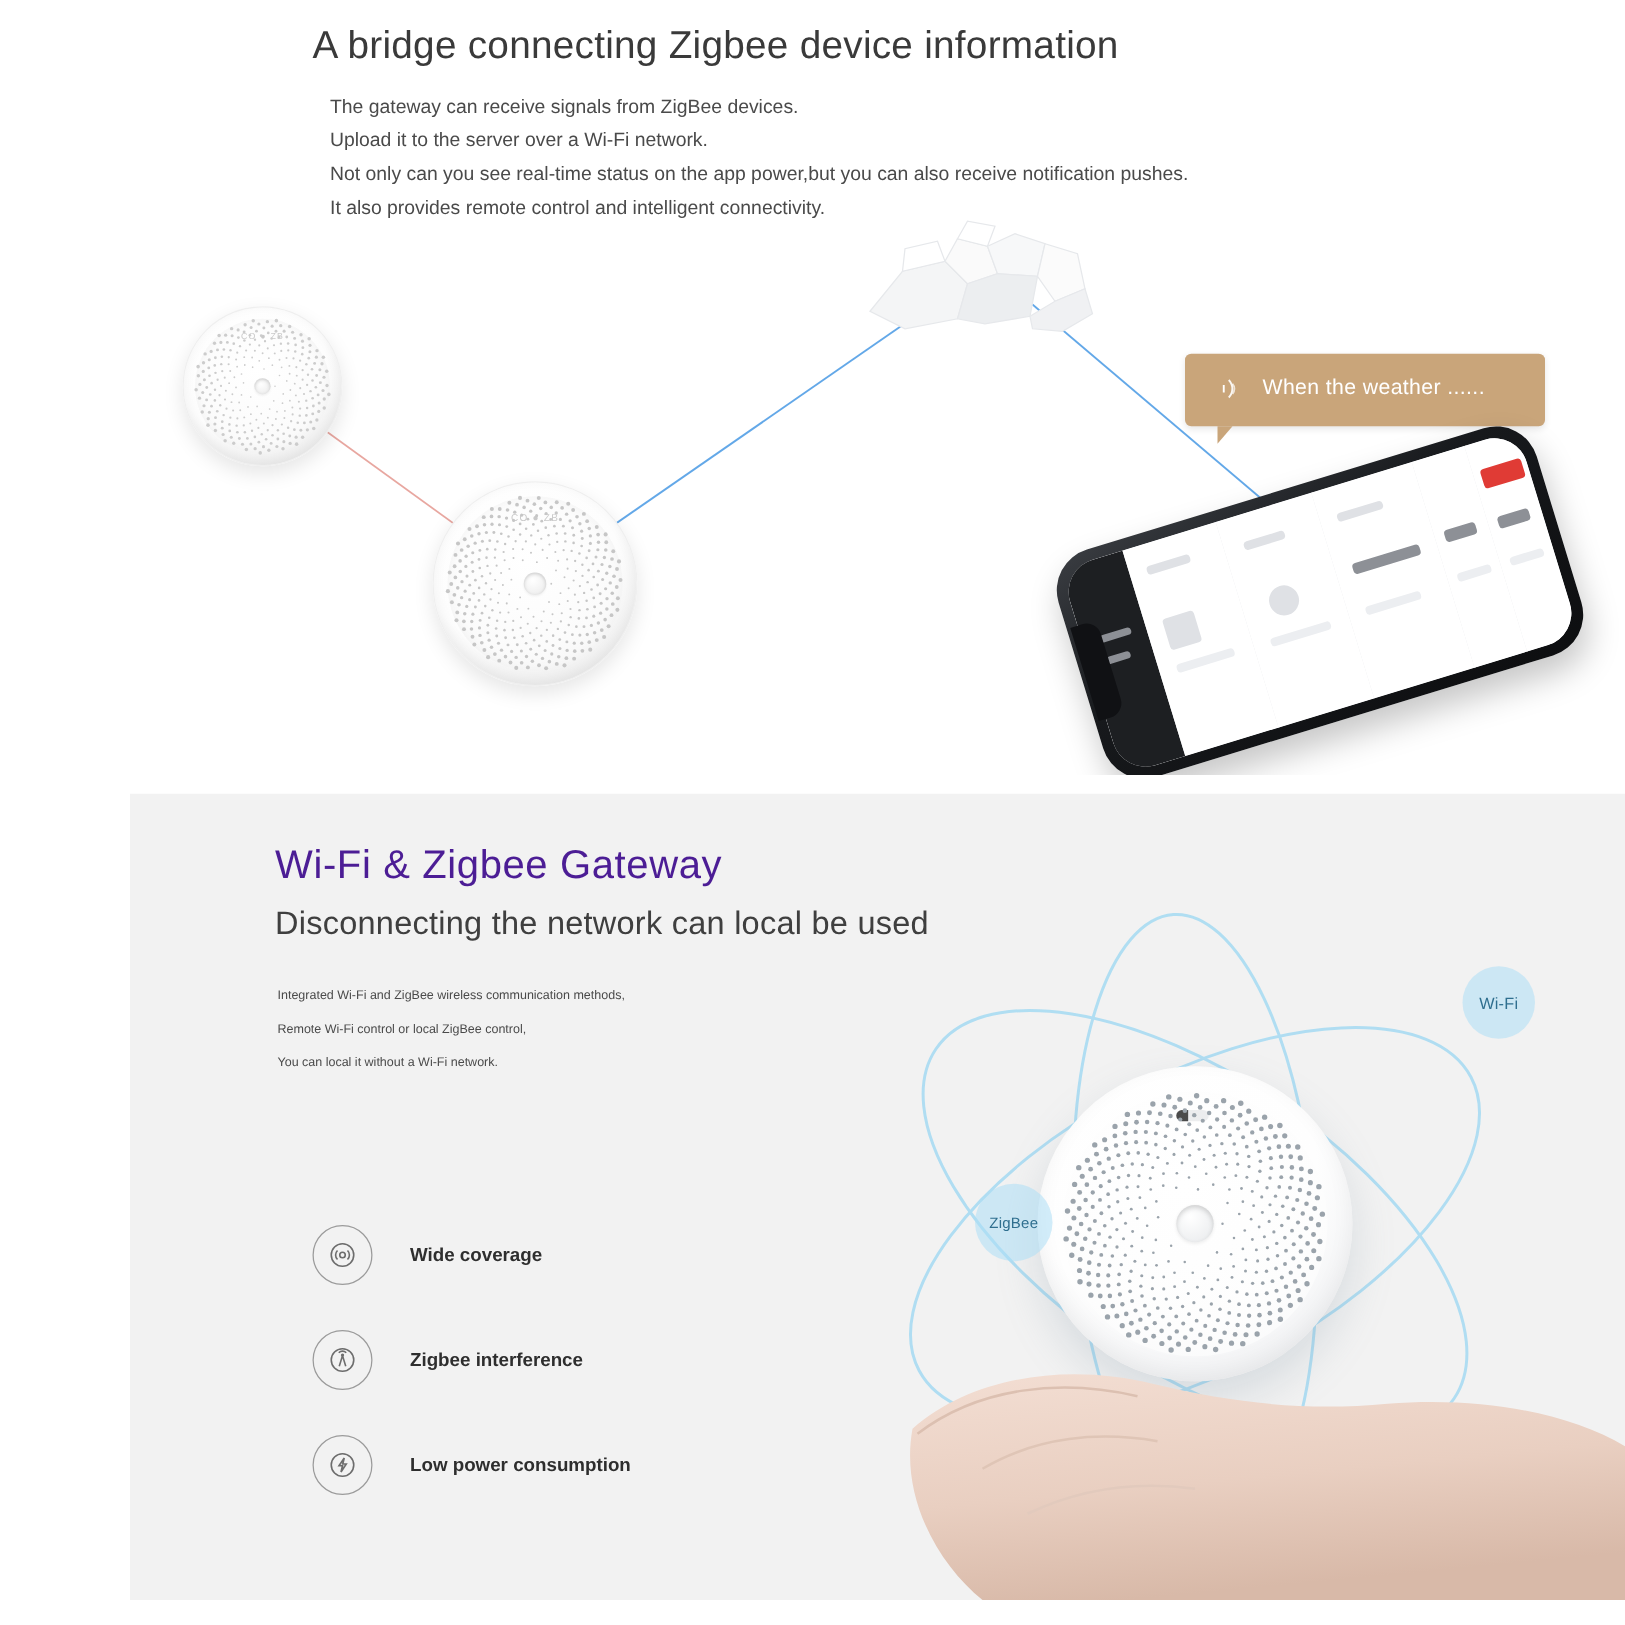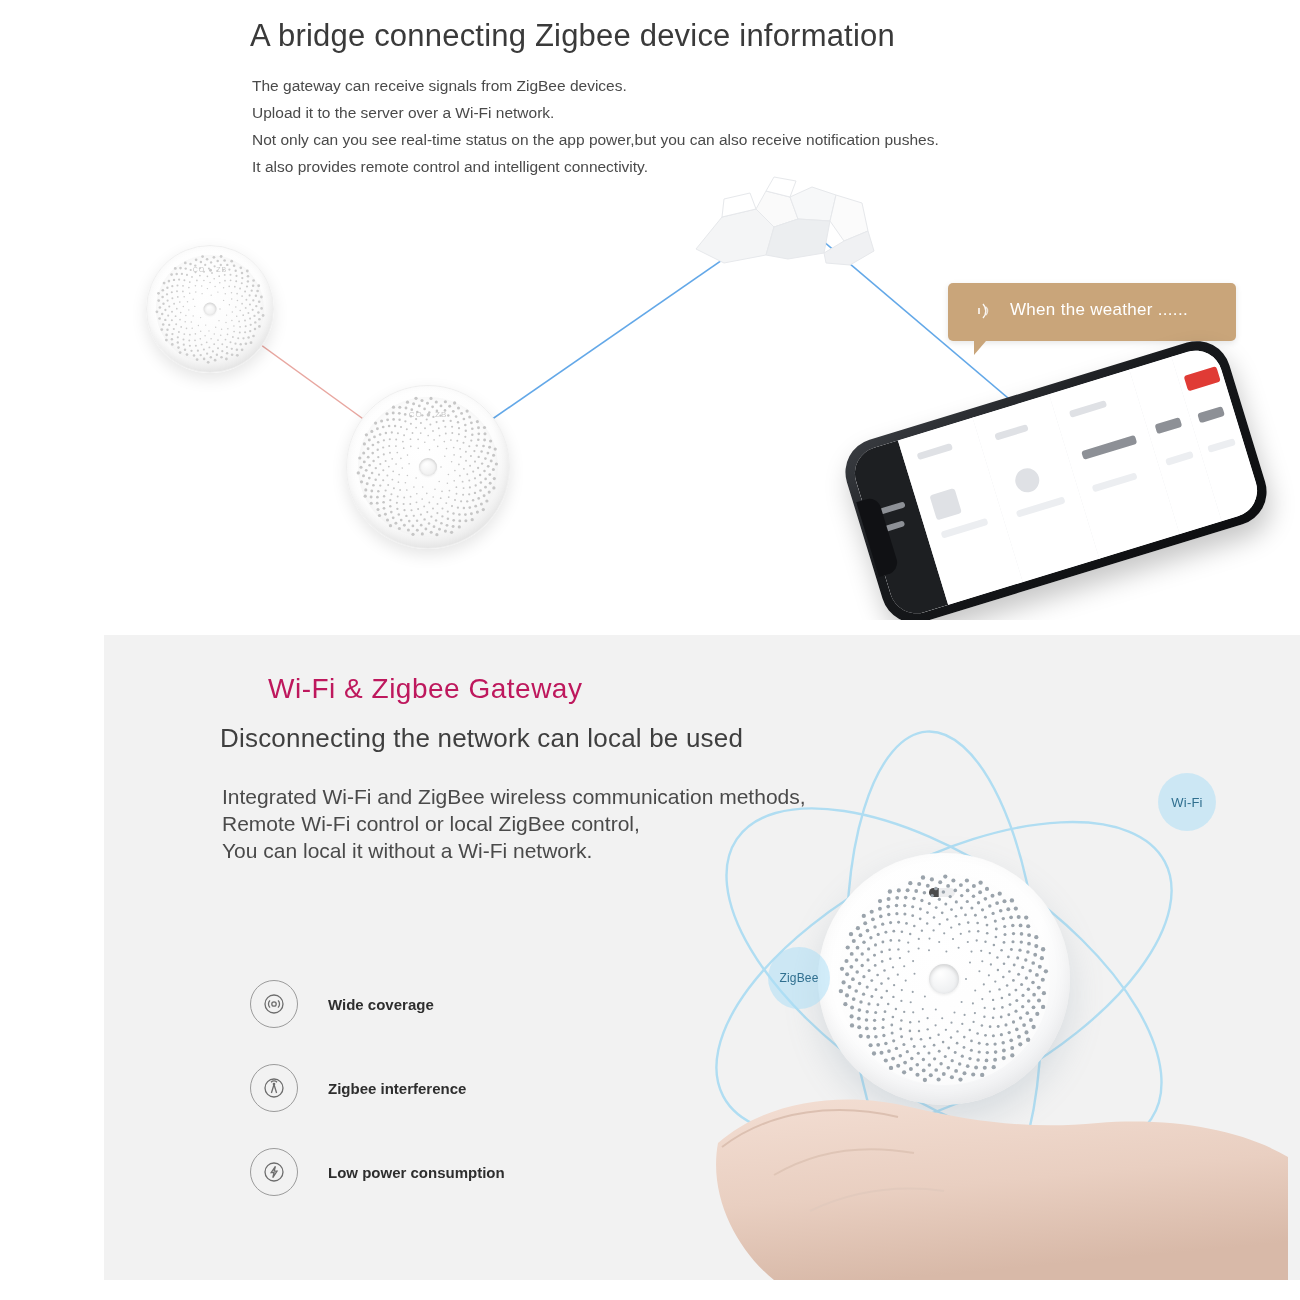--- a/index.html
+++ b/index.html
@@ -29,21 +29,21 @@
     position: absolute;
     left: 222px;
     top: 18px;
     font-size: 31px;
     font-weight: 400;
     color: #3a3a3a;
     letter-spacing: 0.2px;
   }
   .top-lines {
     position: absolute;
-    left: 224px;
+    left: 236px;
     top: 72px;
     font-size: 15.5px;
     line-height: 27px;
     color: #4a4a4a;
   }
   .top-lines div { white-space: nowrap; }
 
   
   .stage {
     position: absolute;
@@ -198,38 +198,37 @@
     top: 635px;
     width: 1196px;
     height: 645px;
     background: #f2f2f2;
     overflow: hidden;
   }
   .b-title {
     position: absolute;
     left: 116px;
     top: 38px;
-    font-size: 28px;
-    color: #be185d;
+    font-size: 32px;
+    color: #4c1d95;
     letter-spacing: 0.5px;
-    margin-left: 48px;
   }
   .b-sub {
     position: absolute;
     left: 116px;
     top: 88px;
     font-size: 26px;
     color: #3f3f3f;
     letter-spacing: 0.2px;
   }
   .b-lines {
     position: absolute;
     left: 118px;
     top: 148px;
-    font-size: 21px;
+    font-size: 10px;
     line-height: 27px;
     color: #4a4a4a;
   }
   .b-lines div { white-space: nowrap; }
 
   .feature {
     position: absolute;
     left: 146px;
     display: flex;
     align-items: center;
@@ -250,21 +249,21 @@
     color: #2e2e2e;
     white-space: nowrap;
   }
   #feature-0 { top: 345px; text-align: right; }
   #feature-1 { top: 429px; }
   #feature-2 { top: 513px; }
 
   
   .hero {
     position: absolute;
-    right: 12px;
+    right: 0;
     top: 90px;
     width: 720px;
     height: 555px;
   }
   .orbit-svg { position: absolute; left: 0; top: 0; width: 720px; height: 555px; }
 
   .gateway {
     position: absolute;
     left: 250px;
     top: 128px;

